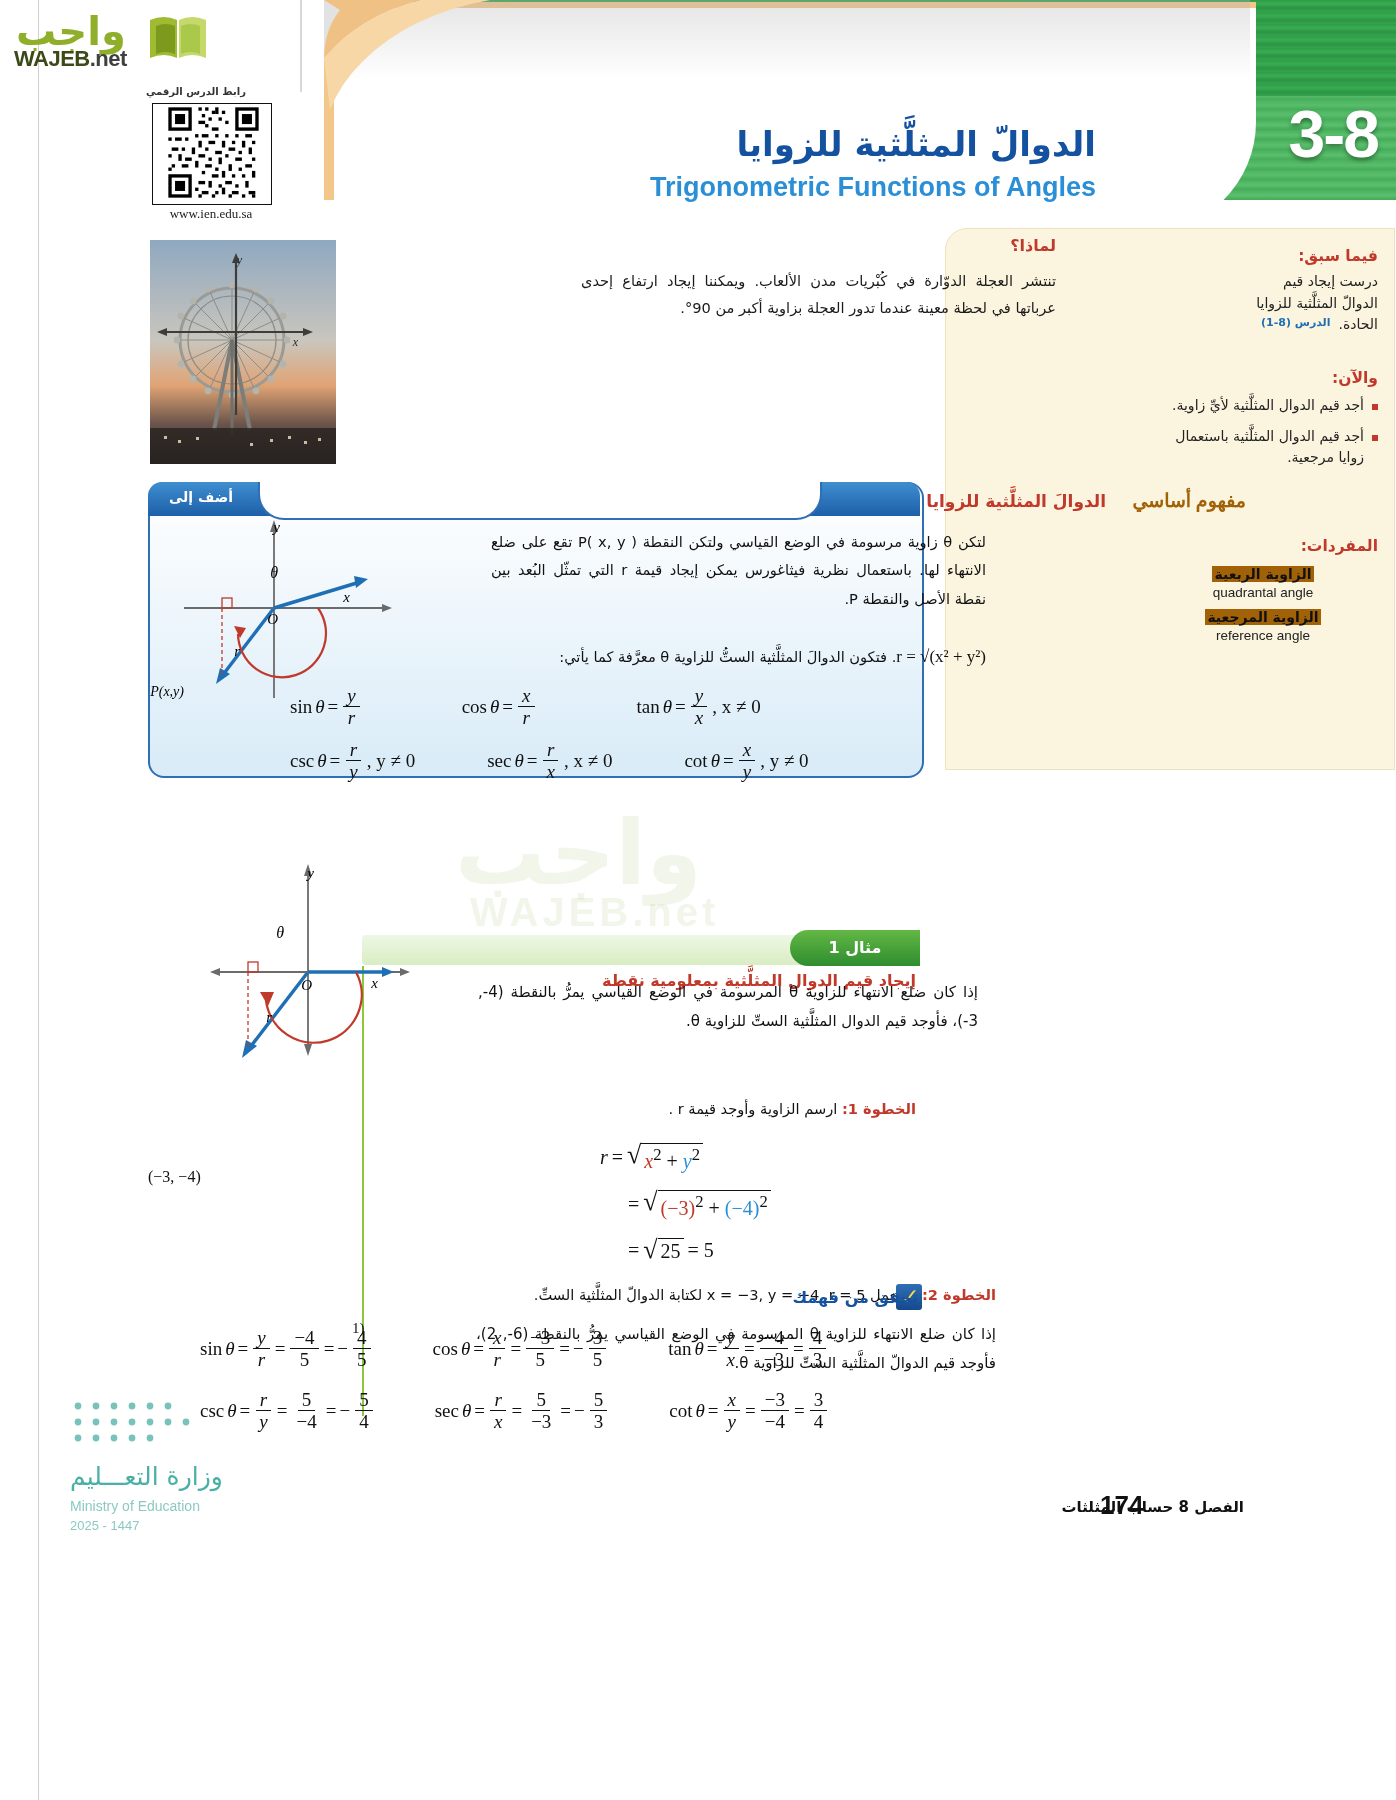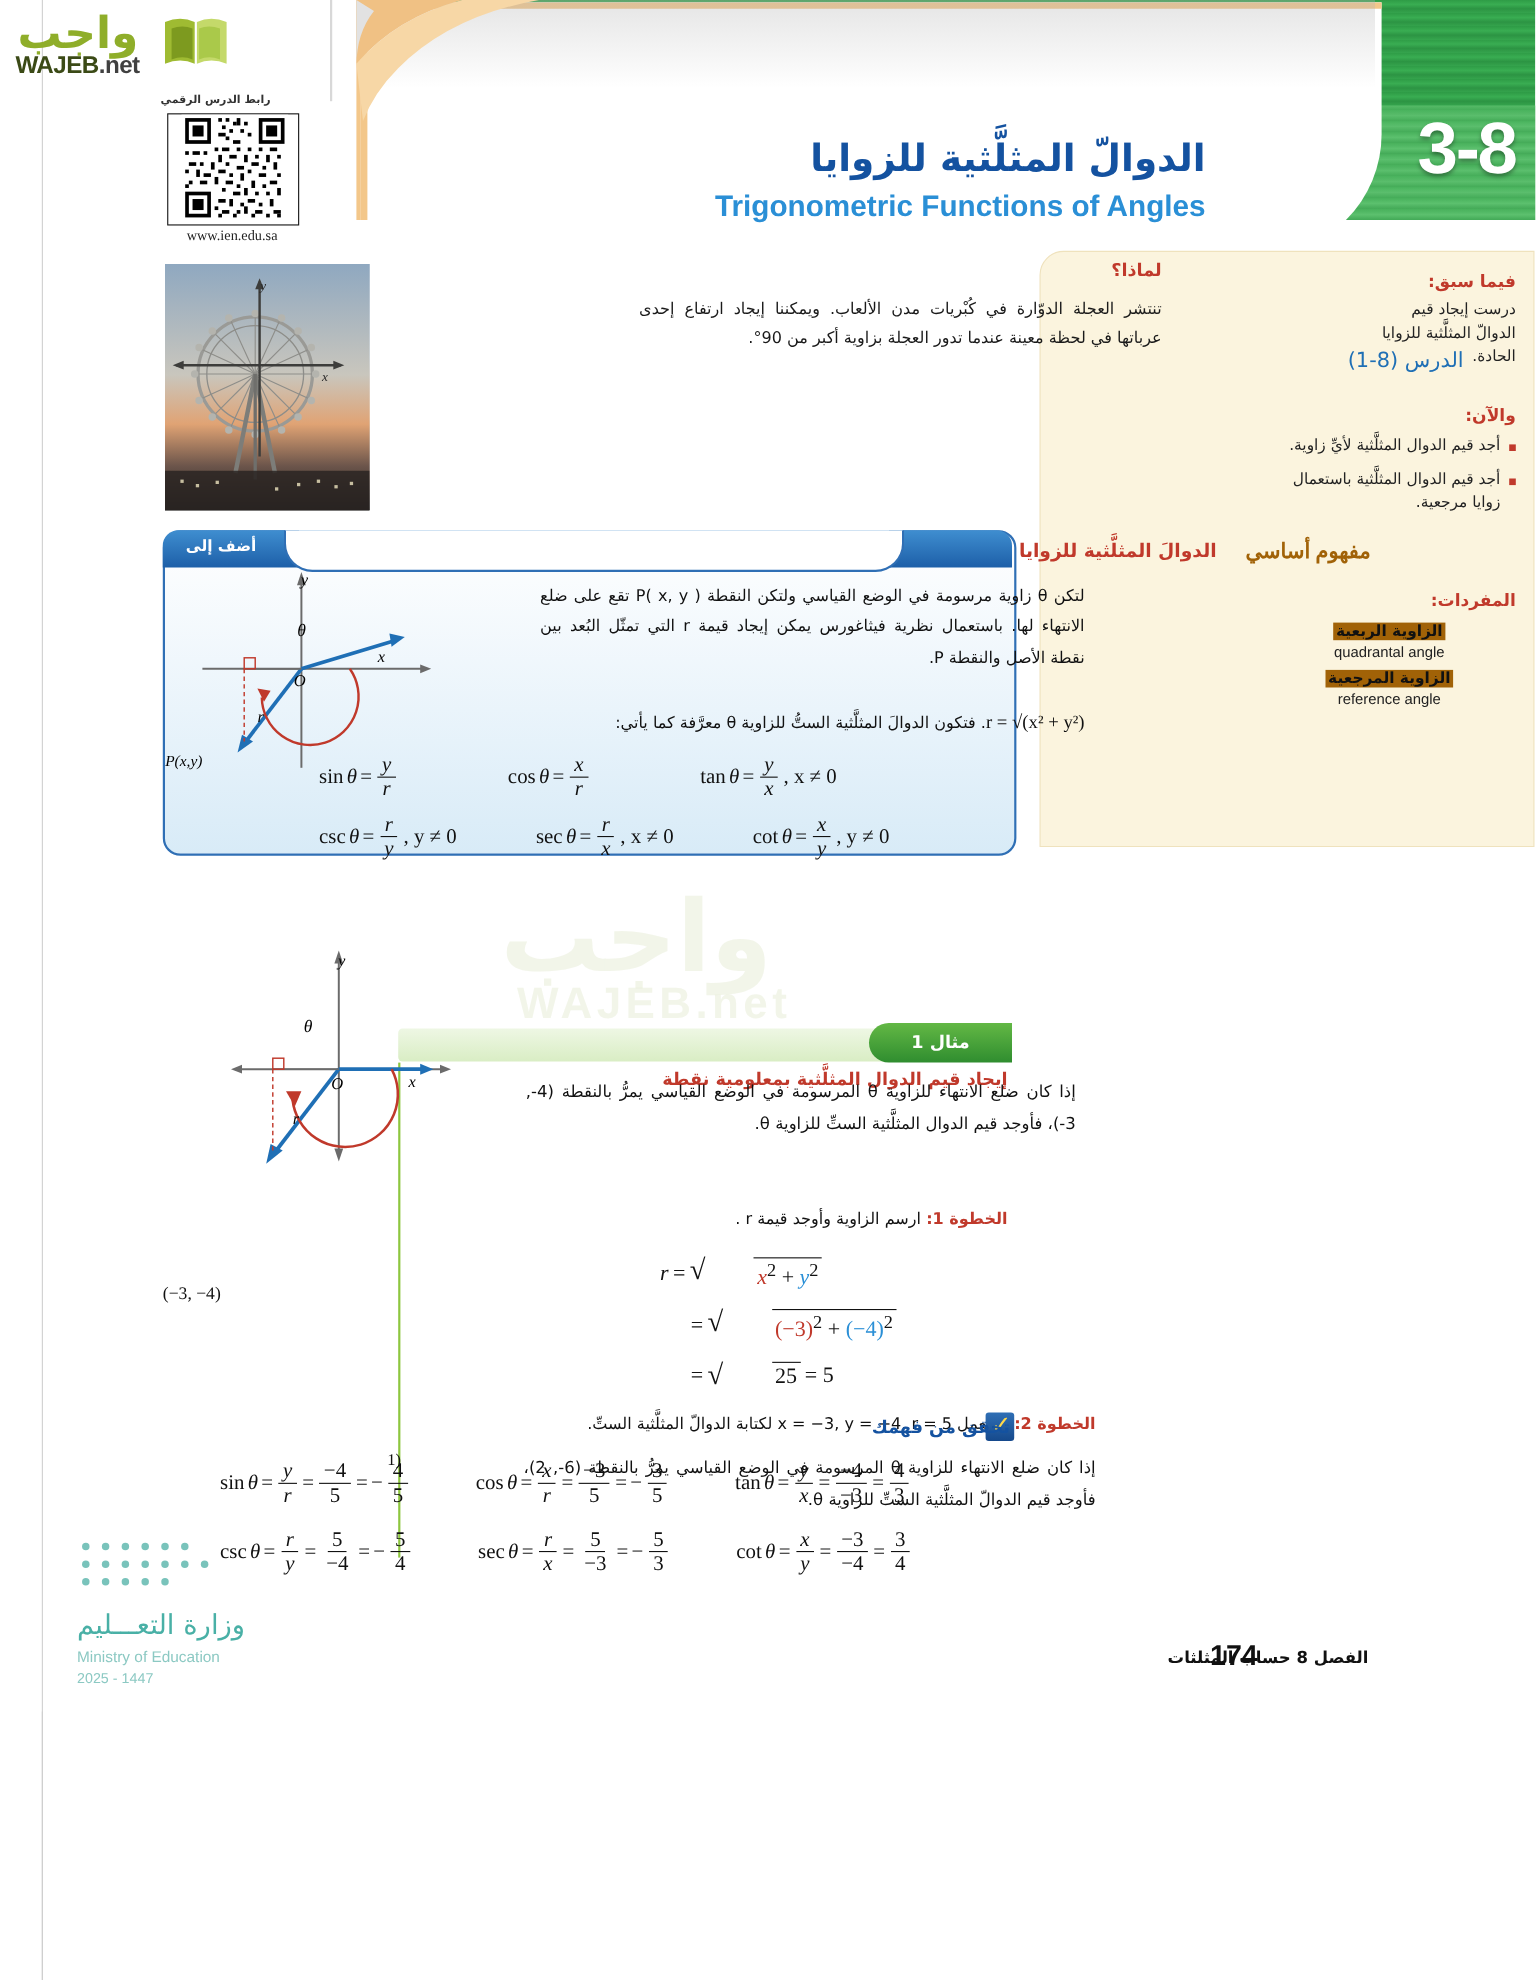--- a/index.html
+++ b/index.html
@@ -149,21 +149,21 @@
      direction:rtl;text-align:justify;}
   .step{position:absolute;font-family:"DejaVu Sans",sans-serif;font-size:14.6px;
      color:#111;direction:rtl;}
   .step b{color:#c0392b;}
 
   .mathline{position:absolute;font-family:"Liberation Serif",serif;font-size:20px;
      direction:ltr;color:#111;display:flex;align-items:center;gap:4px;}
   .red{color:#c0392b;} .blue{color:#2a8fd6;}
   .sqrt{display:inline-flex;align-items:stretch;}
   .sqrt .radical{font-size:26px;line-height:.9;}
-  .sqrt .under{border-top:1.4px solid currentColor;padding:1px 3px 0 3px;margin-left:44px;}
+  .sqrt .under{border-top:1.4px solid currentColor;padding:1px 3px 0 3px;}
 
   
   .chk-icon{position:absolute;left:896px;top:1284px;width:26px;height:26px;
      background:linear-gradient(180deg,#2f6fb5,#15498c);border-radius:3px;}
   .chk-mark{position:absolute;left:901px;top:1286px;font-size:22px;color:#ffd94a;
      font-family:"DejaVu Sans",sans-serif;line-height:1;}
   .chk-title{position:absolute;right:478px;top:1288px;font-family:"DejaVu Sans",sans-serif;
      font-size:16px;font-weight:bold;color:#1452a0;}
   .chk-q{position:absolute;right:400px;top:1320px;width:520px;
      font-family:"DejaVu Sans",sans-serif;font-size:15px;color:#111;line-height:1.95;
@@ -326,21 +326,21 @@
   <div class="title-en">Trigonometric Functions of Angles</div>
 
   <div class="sidebar">
     <div class="sb-sec" style="top:18px;">
       <div class="sb-h">فيما سبق:</div>
       <div class="sb-t" style="margin-top:6px;">
         <div>درست إيجاد قيم</div>
         <div>الدوالّ المثلَّثية للزوايا</div>
         <div style="display:flex;justify-content:flex-start;gap:8px;direction:rtl;">
           <span>الحادة.</span>
-          <span class="sb-blue" style="font-weight:normal;font-size:19px;text-align:right;">الدرس (8-1)</span>
+          <span class="sb-blue" style="font-weight:bold;font-size:11px;text-align:right;">الدرس (8-1)</span>
         </div>
       </div>
     </div>
 
     <div class="sb-sec" style="top:140px;">
       <div class="sb-h">والآن:</div>
       <div class="sb-t" style="margin-top:8px;">
         <div class="bullet-li">أجد قيم الدوال المثلَّثية لأيِّ زاوية.</div>
         <div class="bullet-li">أجد قيم الدوال المثلَّثية باستعمال زوايا مرجعية.</div>
       </div>

